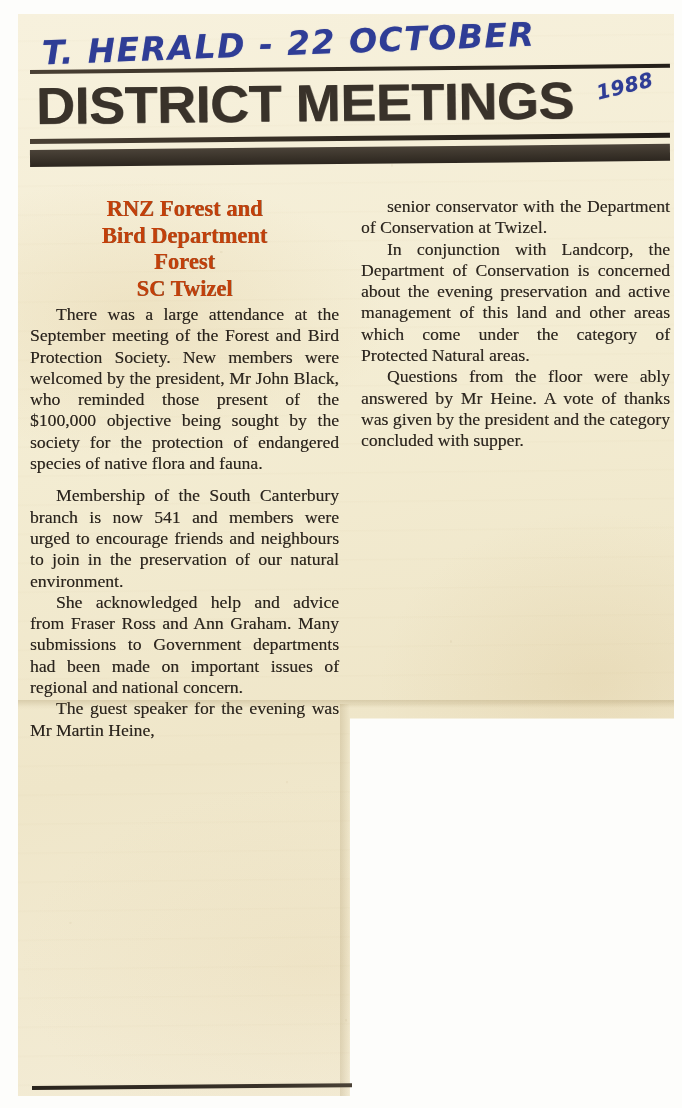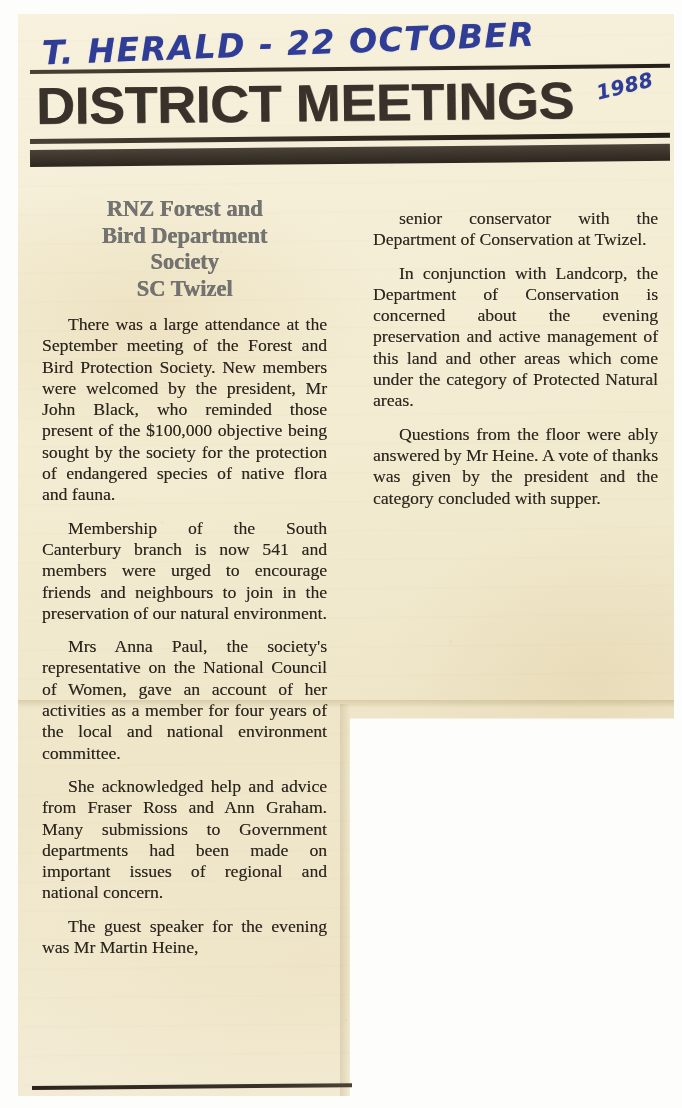--- a/index.html
+++ b/index.html
@@ -148,37 +148,37 @@
   }
   .col {
     width: 309px;
     color: #2c261f;
     font-size: 17.6px;
     line-height: 21.3px;
     text-align: justify;
     font-family: "Liberation Serif", serif;
   }
   .col p {
-    margin: 12px;
+    margin: 0;
     text-indent: 26px;
     hyphens: auto;
     -webkit-hyphens: auto;
     text-shadow: 0.35px 0.25px 0 rgba(44,38,31,0.45);
   }
   .col p.gap-before { margin-top: 11px; }
 
   
   #subhead {
     font-weight: 700;
     font-size: 22.5px;
     line-height: 26.5px;
     text-align: center;
     text-indent: 0;
     margin: 0 0 2px 0;
-    color: #737373;
+    color: #c2410c;
     text-shadow: 0.5px 0.3px 0 rgba(43,36,29,0.6);
   }
   #subhead span { display: block; }
 
   
   #col-left { 
     filter: contrast(1.02);
   }
 
   
@@ -228,26 +228,25 @@
   <div id="headline">DISTRICT MEETINGS</div>
   <div class="rule-thin" id="rule-mid"></div>
   <div class="rule-thick"></div>
 
   <div id="columns">
 
     <div class="col" id="col-left">
       <div id="subhead">
         <span>RNZ Forest and</span>
         <span>Bird Department</span>
-        <span>Society</span>
+        <span>Forest</span>
         <span>SC Twizel</span>
       </div>
       <p>There was a large attendance at the September meeting of the Forest and Bird Protection Society. New members were welcomed by the president, Mr John Black, who reminded those present of the $100,000 objective being sought by the society for the protection of endangered species of native flora and fauna.</p>
       <p class="gap-before">Membership of the South Canterbury branch is now 541 and members were urged to encourage friends and neighbours to join in the preservation of our natural environment.</p>
-      <p>Mrs Anna Paul, the society's representative on the National Council of Women, gave an account of her activities as a member for four years of the local and national environment committee.</p>
       <p>She acknowledged help and advice from Fraser Ross and Ann Graham. Many submissions to Government departments had been made on important issues of regional and national concern.</p>
       <p>The guest speaker for the evening was Mr Martin Heine,</p>
     </div>
 
     <div class="col" id="col-right">
       <p>senior conservator with the Department of Conservation at Twizel.</p>
       <p>In conjunction with Landcorp, the Department of Conservation is concerned about the evening preservation and active management of this land and other areas which come under the category of Protected Natural areas.</p>
       <p>Questions from the floor were ably answered by Mr Heine. A vote of thanks was given by the president and the category concluded with supper.</p>
     </div>
 

